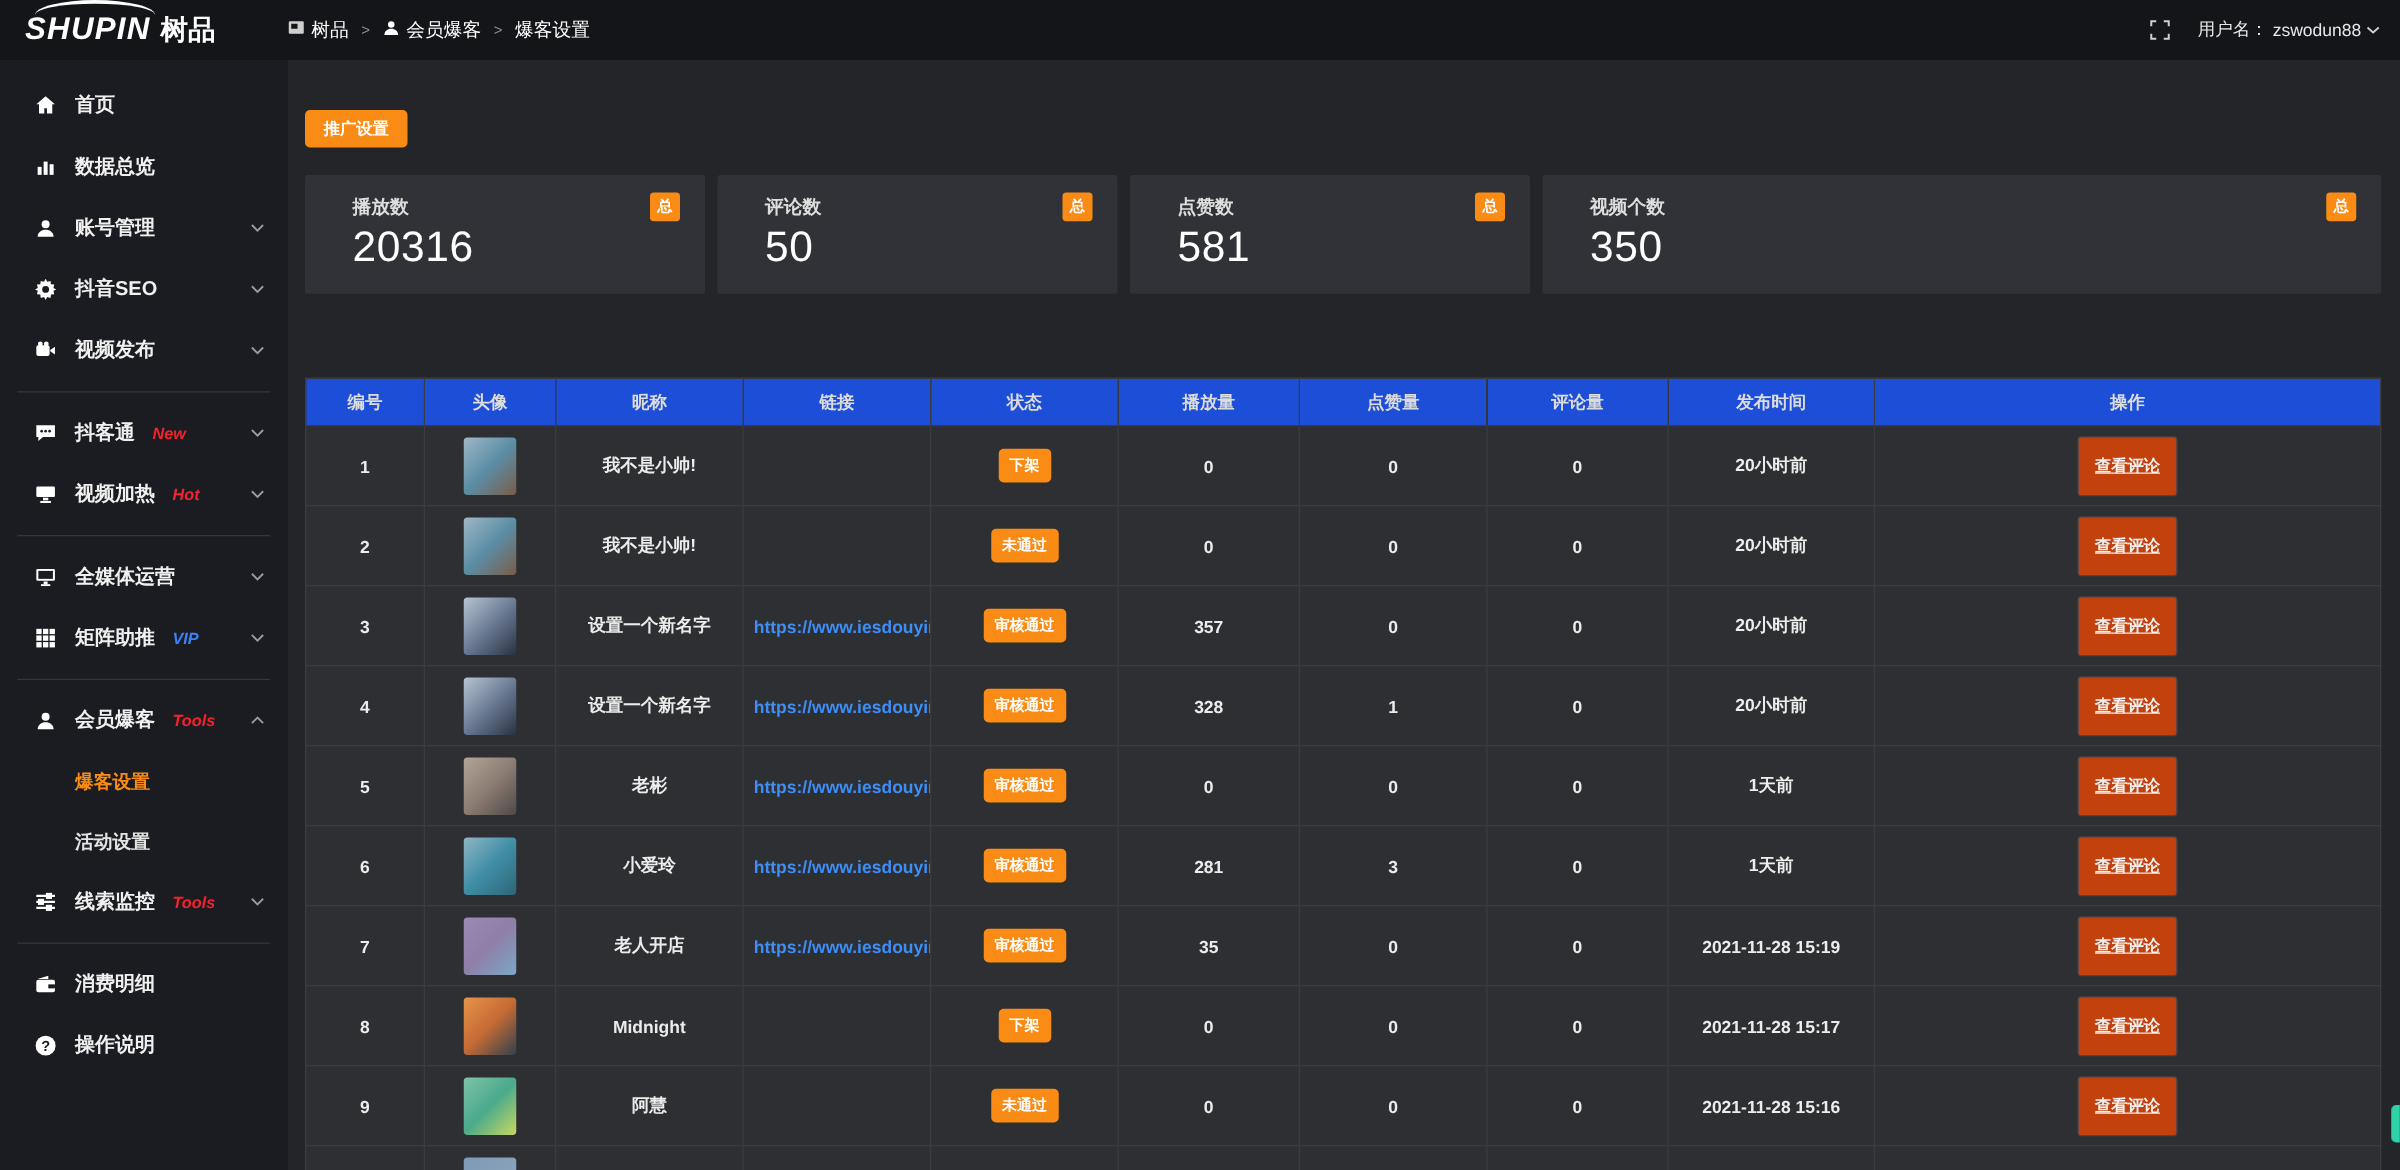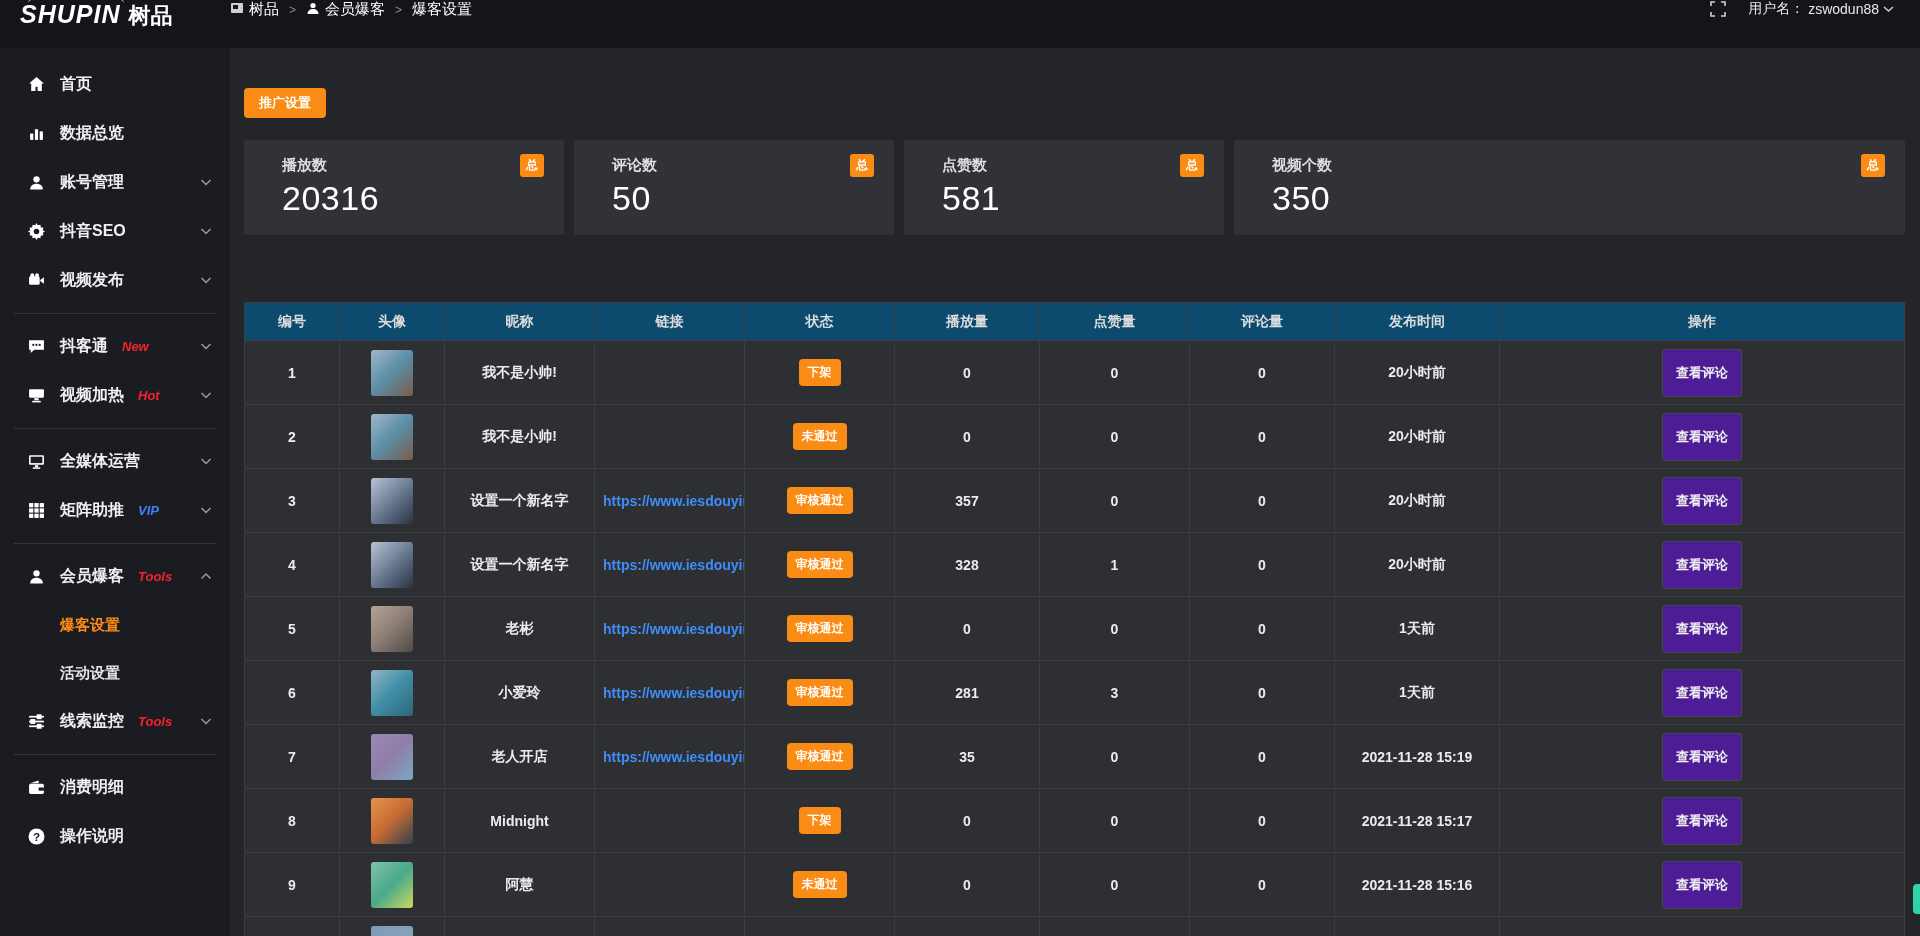--- a/index.html
+++ b/index.html
@@ -5,34 +5,34 @@
   * { box-sizing: border-box; }
   html,body { margin:0; padding:0; }
   body {
     width:1920px; height:936px; overflow:hidden;
     background:#242529; color:#e8e8e8;
     font-family:"Liberation Sans","DejaVu Sans",sans-serif;
   }
   
   .topbar {
     position:fixed; top:0; left:0; width:1920px; height:48px;
-    background:#141519; display:flex; align-items:flex-start; z-index:20;
+    background:#141519; display:flex; align-items:center; z-index:20;
   }
   .logo { width:230px; padding-left:20px; display:flex; align-items:baseline; gap:8px; }
   .logo-block { position:relative; display:inline-block; }
   .logo-arc {
     position:absolute; top:-9px; left:8px; width:96px; height:12px;
     border-top:3px solid #fff; border-radius:50% 50% 0 0 / 100% 100% 0 0;
   }
   .logo-en { font-size:25px; font-weight:bold; color:#fff; letter-spacing:1px; font-style:italic; }
   .logo-cn { font-size:22px; font-weight:bold; color:#fff; }
   .crumbs { display:flex; align-items:center; gap:10px; font-size:15px; color:#fff; }
   .crumb { display:flex; align-items:center; gap:5px; cursor:pointer; }
   .crumb-sep { color:#8a8b90; font-size:12px; }
-  .topbar-right { margin-left:auto; display:flex; align-items:center; gap:22px; padding-right:26px; }
+  .topbar-right { margin-left:auto; display:flex; align-items:center; gap:22px; padding-right:16px; }
   .fs-icon { cursor:pointer; display:flex; }
   .userbox { display:flex; align-items:center; gap:4px; font-size:14px; color:#e8e8e8; cursor:pointer; }
   
   .sidebar {
     position:fixed; top:48px; left:0; bottom:0; width:230px;
     background:#1b1c21; padding-top:12px; z-index:10;
   }
   .side-item {
     height:49px; display:flex; align-items:center; padding:0 18px 0 26px;
     cursor:pointer; font-size:16px; font-weight:600; color:#f0f0f0;
@@ -65,32 +65,32 @@
   .card-label { font-size:15px; font-weight:bold; color:#dedede; }
   .card-value { font-size:34px; color:#fff; margin-top:4px; letter-spacing:0.5px; }
   .card-badge {
     position:absolute; top:14px; right:20px; background:#fa8c16; color:#fff;
     font-size:12px; font-weight:bold; padding:3px 6px; border-radius:3px;
   }
   
   .table-wrap { margin-top:67px; }
   table { width:100%; border-collapse:collapse; background:#2e2f33; table-layout:fixed; }
   th, td { border:1px solid #3b3c41; text-align:center; overflow:hidden; white-space:nowrap; }
-  th { height:38px; font-size:14px; font-weight:bold; color:#dcdcdc; background:#0c4a6e; }
+  th { height:38px; font-size:14px; font-weight:bold; color:#dcdcdc; background:#1d4ed8; }
   td { height:64px; font-size:14px; font-weight:bold; color:#ececec; }
   td.link-cell { text-align:left; padding-left:8px; }
   a.row-link { color:#3e8ef7; text-decoration:none; font-weight:bold; }
   .status-badge {
     display:inline-block; background:#fa8c16; color:#fff; font-size:12px; font-weight:bold;
     padding:5px 9px; border-radius:4px; cursor:pointer;
   }
   .avatar { width:42px; height:46px; border-radius:3px; margin:0 auto; }
   .action-btn {
-    background:#4c1d95; border:1px solid #46474d; color:#f0f0f0; font-size:13px; font-weight:bold;
-    padding:14px 13px; border-radius:3px; cursor:pointer; font-family:inherit;
+    background:#c2410c; border:1px solid #46474d; color:#f0f0f0; font-size:13px; font-weight:bold;
+    padding:14px 13px; border-radius:3px; cursor:pointer; font-family:inherit;text-decoration:underline;
   }
   
   .edge-widget {
     position:fixed; right:0; top:884px; width:7px; height:30px;
     background:#2fd3a8; border-radius:4px 0 0 4px; cursor:pointer;
   }
 </style>
 </head>
 <body>
 

